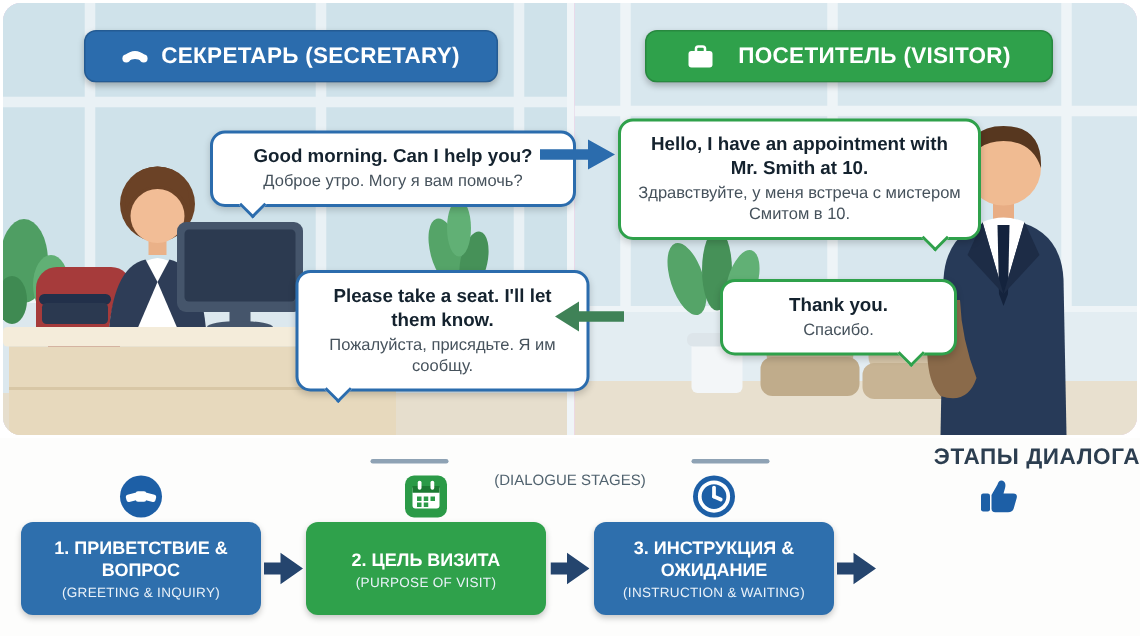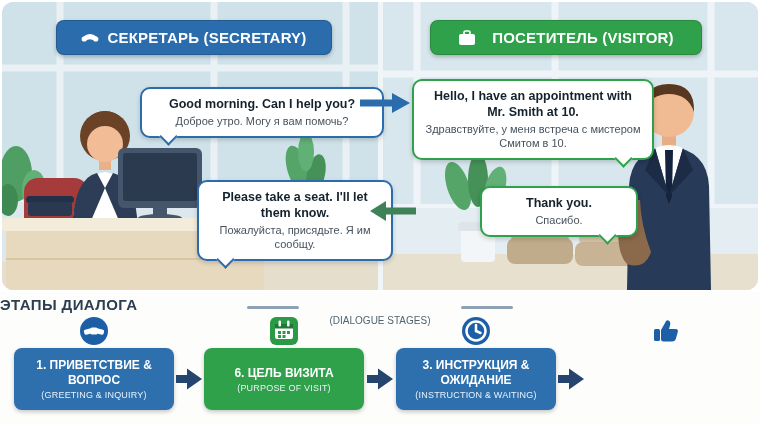--- a/index.html
+++ b/index.html
@@ -36,21 +36,21 @@
   .b-vis::after{right:22px;border-right:2px solid var(--green);border-bottom:2px solid var(--green);}
   .bub1{left:138px;top:85px;width:218px;}
   .bub2{left:410px;top:77px;width:216px;}
   .bub3{left:195px;top:178px;width:170px;}
   .bub4{left:478px;top:184px;width:132px;}
   .flow-arrow{position:absolute;}
   .fa1{left:358px;top:90px;}
   .fa2{left:368px;top:198px;}
   
   .stages{position:absolute;left:0;top:292px;width:760px;height:132px;background:#fdfdfc;}
-  .stages-title{position:absolute;top:4px;left:0;right:0;text-align:left;font-weight:bold;
+  .stages-title{position:absolute;top:4px;left:0;right:0;text-align:right;font-weight:bold;
                 font-size:15px;color:#2c3e50;letter-spacing:.4px;}
   .stages-subtitle{position:absolute;top:23px;left:0;right:0;text-align:center;font-size:10px;
                    color:#51636f;}
   .deco-line{position:absolute;top:14px;width:52px;height:2.5px;background:#8ea2b4;border-radius:2px;}
   .dl-left{left:247px;} .dl-right{left:461px;}
   .stage{position:absolute;top:24px;width:160px;display:flex;flex-direction:column;align-items:center;}
   .st1{left:14px;} .st2{left:204px;} .st3{left:396px;} .st4{left:586px;}
   .stage-icon{height:30px;margin-bottom:2px;display:flex;align-items:flex-end;}
   .stage-box{width:160px;height:62px;border-radius:8px;color:#fff;display:flex;flex-direction:column;
              align-items:center;justify-content:center;box-shadow:0 2px 4px rgba(0,0,0,.22);
@@ -262,21 +262,21 @@
           <g fill="#2b9a47">
             <rect x="9" y="15" width="3" height="3"></rect>
               <rect x="13.5" y="15" width="3" height="3"></rect>
             <rect x="18" y="15" width="3" height="3"></rect>
               <rect x="9" y="19" width="3" height="3"></rect>
             <rect x="13.5" y="19" width="3" height="3"></rect>
           </g>
         </svg>
       </div>
       <div class="stage-box green">
-        <div class="stage-label">6. ЦЕЛЬ ВИЗИТА</div>
+        <div class="stage-label">2. ЦЕЛЬ ВИЗИТА</div>
         <div class="stage-sub">(PURPOSE OF VISIT)</div>
       </div>
     </div>
 
     <div class="stage-arrow sa2">
       <svg width="26" height="24" viewBox="0 0 26 24">
           <path d="M0 8 H11 V1.5 L26 12 L11 22.5 V16 H0 Z" fill="#25456e"></path>
         </svg>
     </div>
 

